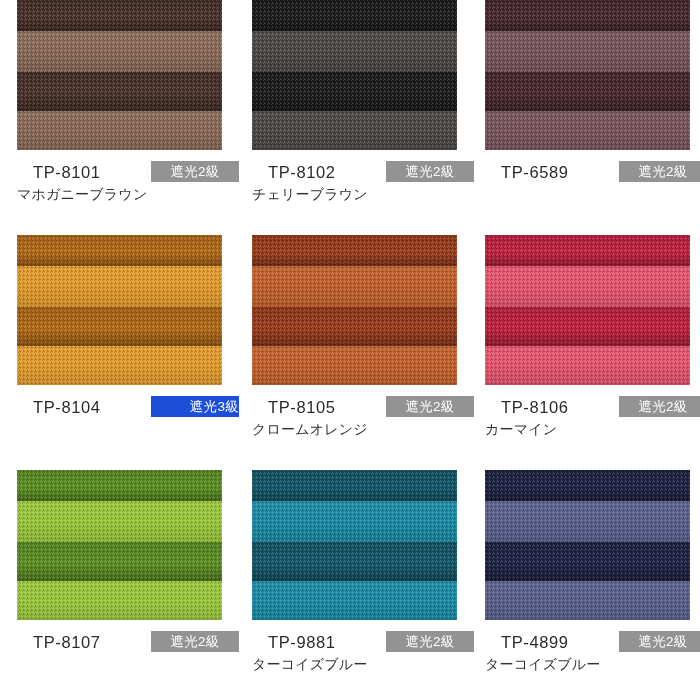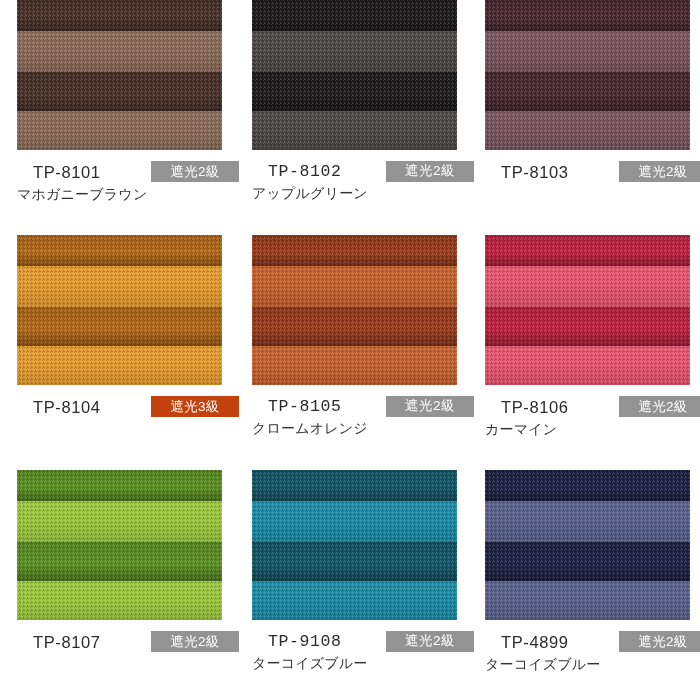--- a/index.html
+++ b/index.html
@@ -16,21 +16,21 @@
   #catalog-grid {
     position: relative;
     width: 700px;
     height: 700px;
   }
   .swatch-card {
     position: absolute;
     width: 205px;
   }
   .swatch-card.col-0 { left: 17px; }
-  .swatch-card.col-1 { left: 252px; font-family: Liberation Mono, monospace; }
+  .swatch-card.col-1 { left: 252px; }
   .swatch-card.col-2 { left: 485px; }
   .swatch-card.row-0 { top: 0px; }
   .swatch-card.row-1 { top: 235px; }
   .swatch-card.row-2 { top: 470px; }
 
   .swatch-image {
     position: relative;
     width: 205px;
     height: 150px;
     overflow: hidden;
@@ -163,21 +163,21 @@
         <div class="band b3" style="background: rgb(75, 71, 69);">
           <div class="weave"></div>
           <div class="band-shade"></div>
         </div>
       </div>
       <div class="swatch-meta">
         <div class="code-row">
           <div class="swatch-code">TP-8102</div>
           <div class="grade-badge" style="background: rgb(147, 147, 147); color: rgb(255, 255, 255);">遮光2級</div>
         </div>
-        <div class="swatch-name">アップルグリーン</div>
+        <div class="swatch-name">チェリーブラウン</div>
       </div>
     </div>
     <div class="swatch-card col-2 row-0">
       <div class="swatch-image">
         <div class="band b0" style="background: rgb(74, 42, 48);">
           <div class="weave"></div>
           <div class="band-shade"></div>
         </div>
         <div class="band b1" style="background: rgb(121, 84, 92);">
           <div class="weave"></div>
@@ -187,21 +187,21 @@
           <div class="weave"></div>
           <div class="band-shade"></div>
         </div>
         <div class="band b3" style="background: rgb(121, 84, 92);">
           <div class="weave"></div>
           <div class="band-shade"></div>
         </div>
       </div>
       <div class="swatch-meta">
         <div class="code-row">
-          <div class="swatch-code">TP-8103</div>
+          <div class="swatch-code">TP-6589</div>
           <div class="grade-badge" style="background: rgb(147, 147, 147); color: rgb(255, 255, 255);">遮光2級</div>
         </div>
       </div>
     </div>
     <div class="swatch-card col-0 row-1">
       <div class="swatch-image">
         <div class="band b0" style="background: rgb(182, 107, 23);">
           <div class="weave"></div>
           <div class="band-shade"></div>
         </div>
@@ -214,21 +214,21 @@
           <div class="band-shade"></div>
         </div>
         <div class="band b3" style="background: rgb(229, 155, 44);">
           <div class="weave"></div>
           <div class="band-shade"></div>
         </div>
       </div>
       <div class="swatch-meta">
         <div class="code-row">
           <div class="swatch-code">TP-8104</div>
-          <div class="grade-badge" style="background: #c2410c; color: rgb(255, 255, 255);">遮光3級</div>
+          <div class="grade-badge" style="background: #1d4ed8; color: rgb(255, 255, 255); text-align: right;">遮光3級</div>
         </div>
       </div>
     </div>
     <div class="swatch-card col-1 row-1">
       <div class="swatch-image">
         <div class="band b0" style="background: rgb(156, 61, 28);">
           <div class="weave"></div>
           <div class="band-shade"></div>
         </div>
         <div class="band b1" style="background: rgb(197, 97, 45);">
@@ -319,21 +319,21 @@
           <div class="weave"></div>
           <div class="band-shade"></div>
         </div>
         <div class="band b3" style="background: rgb(26, 139, 166);">
           <div class="weave"></div>
           <div class="band-shade"></div>
         </div>
       </div>
       <div class="swatch-meta">
         <div class="code-row">
-          <div class="swatch-code">TP-9108</div>
+          <div class="swatch-code">TP-9881</div>
           <div class="grade-badge" style="background: rgb(147, 147, 147); color: rgb(255, 255, 255);">遮光2級</div>
         </div>
         <div class="swatch-name">ターコイズブルー</div>
       </div>
     </div>
     <div class="swatch-card col-2 row-2">
       <div class="swatch-image">
         <div class="band b0" style="background: rgb(31, 36, 71);">
           <div class="weave"></div>
           <div class="band-shade"></div>

